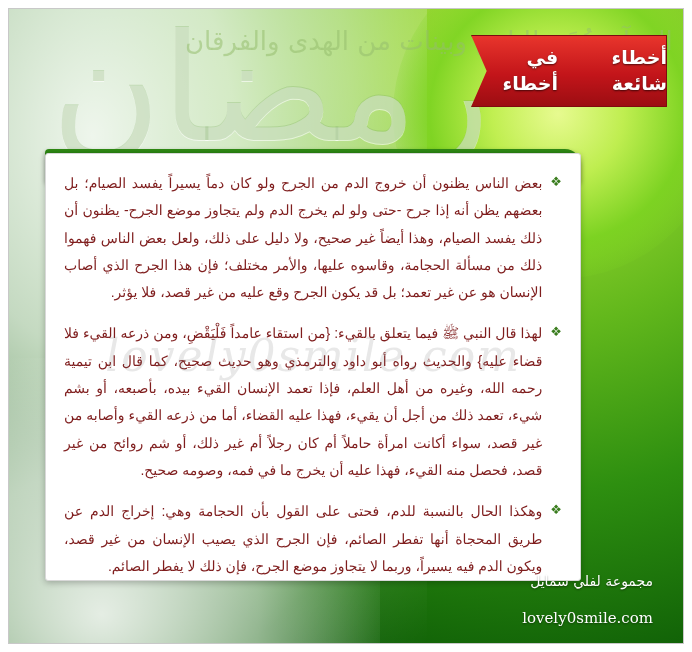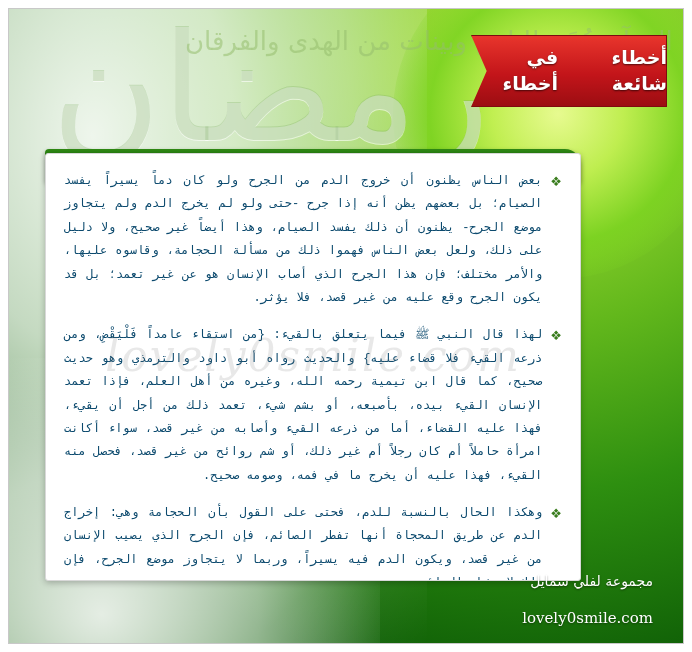--- a/index.html
+++ b/index.html
@@ -96,23 +96,23 @@
     overflow:hidden;
   }
   .para{
     display:flex;gap:8px;align-items:flex-start;
     margin-bottom:14px;
   }
   .bullet{
     color:#3a7d1e;font-size:13px;line-height:1.6;flex:0 0 auto;margin-top:2px;
   }
   .ptext{
-    font-size:12px;line-height:1.95;color:#0c4a6e;
+    font-size:14px;line-height:1.95;color:#7f1d1d;
     text-align:justify;
-    font-family:Liberation Mono, monospace;
+    font-family:Liberation Sans, sans-serif;
   }
   
   .wm{
     position:absolute;left:0;right:0;top:176px;
     text-align:center;
     font-size:44px;letter-spacing:2px;
     color:rgba(120,120,120,.17);
     font-family:"DejaVu Serif", serif;
     font-style:italic;
     pointer-events:none;user-select:none;

